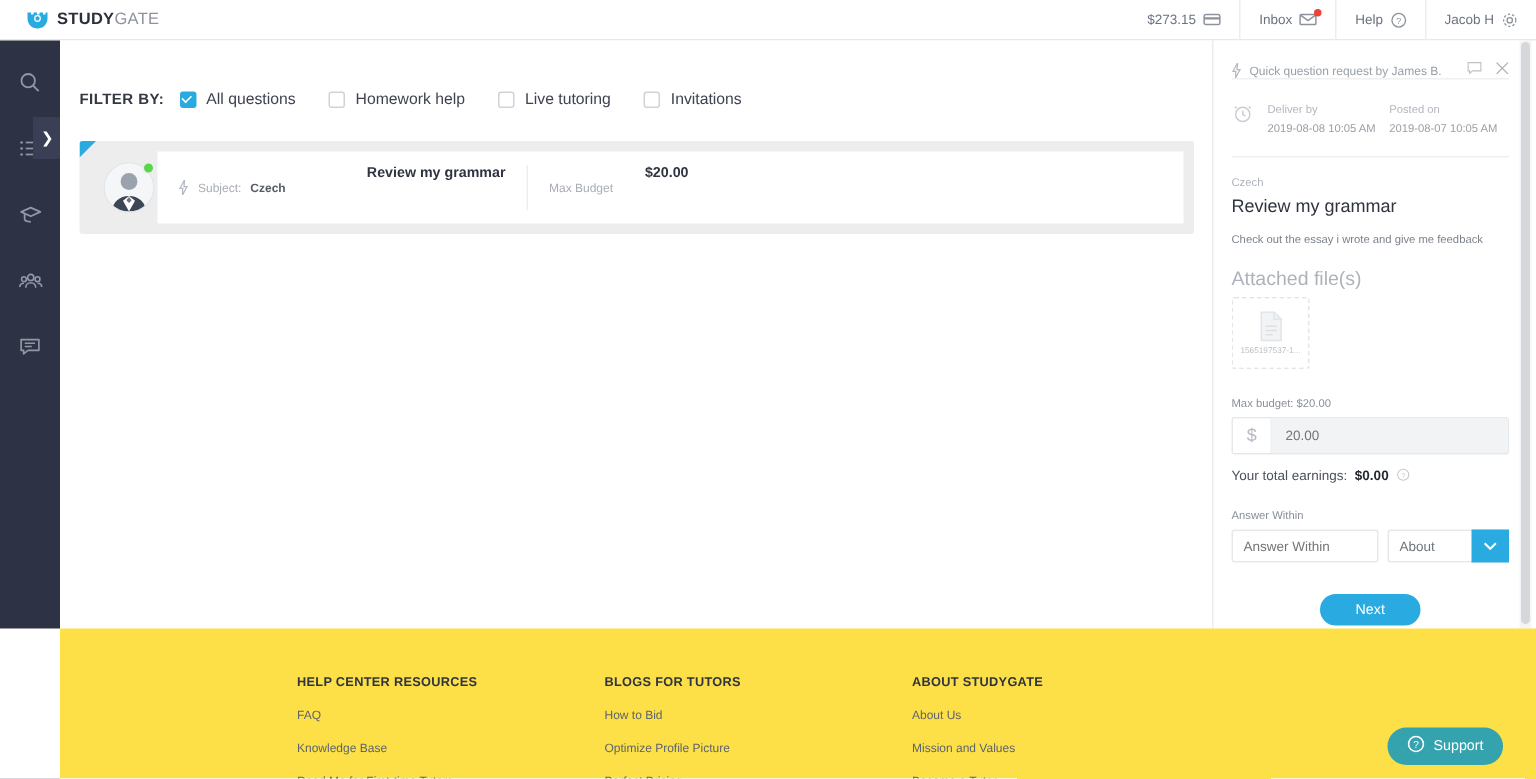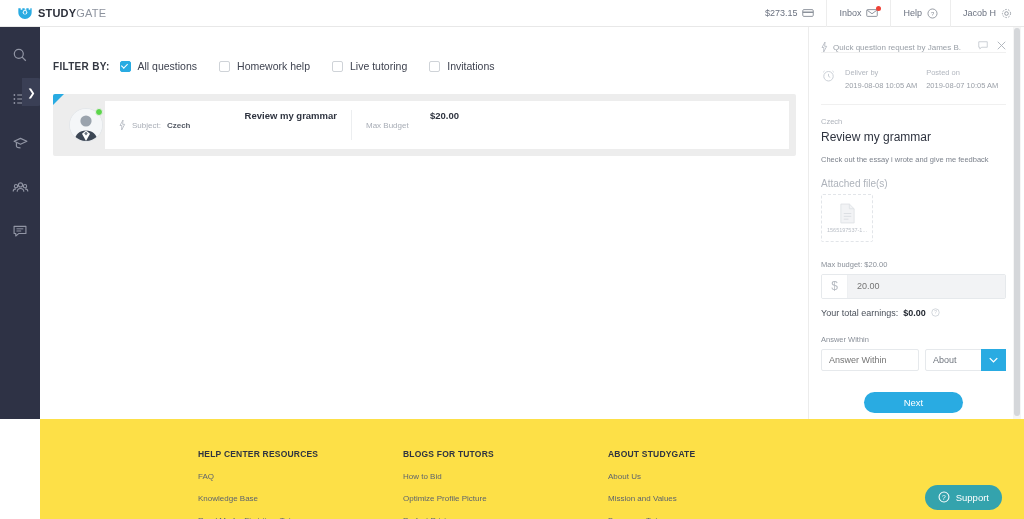--- a/index.html
+++ b/index.html
@@ -134,21 +134,21 @@
   .rp-head .title { flex: 1; }
   .rp-icons { display: flex; align-items: center; gap: 9px; color: #b9bec6; }
   .rp-dates { display: flex; align-items: flex-start; gap: 9px; padding: 13px 0 12px 0; border-bottom: 1px solid #f0f0f0; }
   .clock-ic { color: #c9ced5; margin-top: 2px; }
   .dt-col { font-size: 7.5px; color: #b2b7bf; line-height: 1.75; }
   .dt-col .dtl { color: #b2b7bf; }
   .dt-col .dtv { color: #9ba0a8; }
   .rp-subject { font-size: 7.5px; color: #aeb3bb; margin-top: 12px; }
   .rp-title { font-size: 12px; color: #2f3440; margin-top: 4px; }
   .rp-desc { font-size: 7.5px; color: #7c828c; margin-top: 11px; line-height: 1.4; }
-  .rp-attach-label { font-size: 10px; color: #aeb3bb; margin-top: 12px; }
+  .rp-attach-label { font-size: 13px; color: #aeb3bb; margin-top: 12px; }
   .file-tile {
     width: 52px; height: 48px; margin-top: 5px;
     border: 1px dashed #e2e5e9; border-radius: 2px;
     display: flex; flex-direction: column; align-items: center; justify-content: center; gap: 3px;
   }
   .file-name { font-size: 5.5px; color: #b9bec6; max-width: 46px; overflow: hidden; white-space: nowrap; }
   .rp-maxbudget { font-size: 7.5px; color: #8a9099; margin-top: 18px; }
   .money-row {
     margin-top: 5px; display: flex; align-items: center;
     height: 25px; border: 1px solid #e6e9ec; border-radius: 2px; overflow: hidden;
@@ -179,21 +179,21 @@
     display: flex; align-items: center;
     font-size: 9px; color: #6f757e; padding-left: 7px;
   }
   .unit-caret {
     position: absolute; right: -1px; top: -1px; width: 25px; height: 22px;
     background: #29abe2; display: flex; align-items: center; justify-content: center;
     color: #fff; font-size: 8px;
   }
   .next-btn {
     display: block; margin: 21px auto 0 auto;
-    width: 99px; height: 21px; border-radius: 11px;
+    width: 67px; height: 21px; border-radius: 11px;
     background: #29abe2; color: #ffffff; border: none;
     font-size: 9.5px; font-family: "Liberation Sans", sans-serif;
   }
 
   
   .vscroll-main {
     position: absolute; top: 28px; left: 1014px;
     width: 6px; height: 388px; background: #d5d7da; border-radius: 3px;
   }
   .vtrack { position: absolute; top: 27px; left: 1013px; width: 8px; height: 392px; background: #f5f5f5; }

